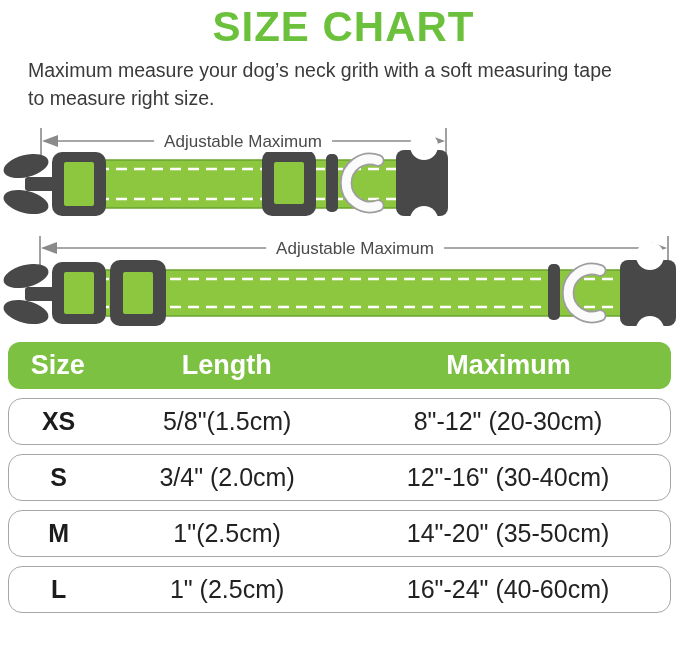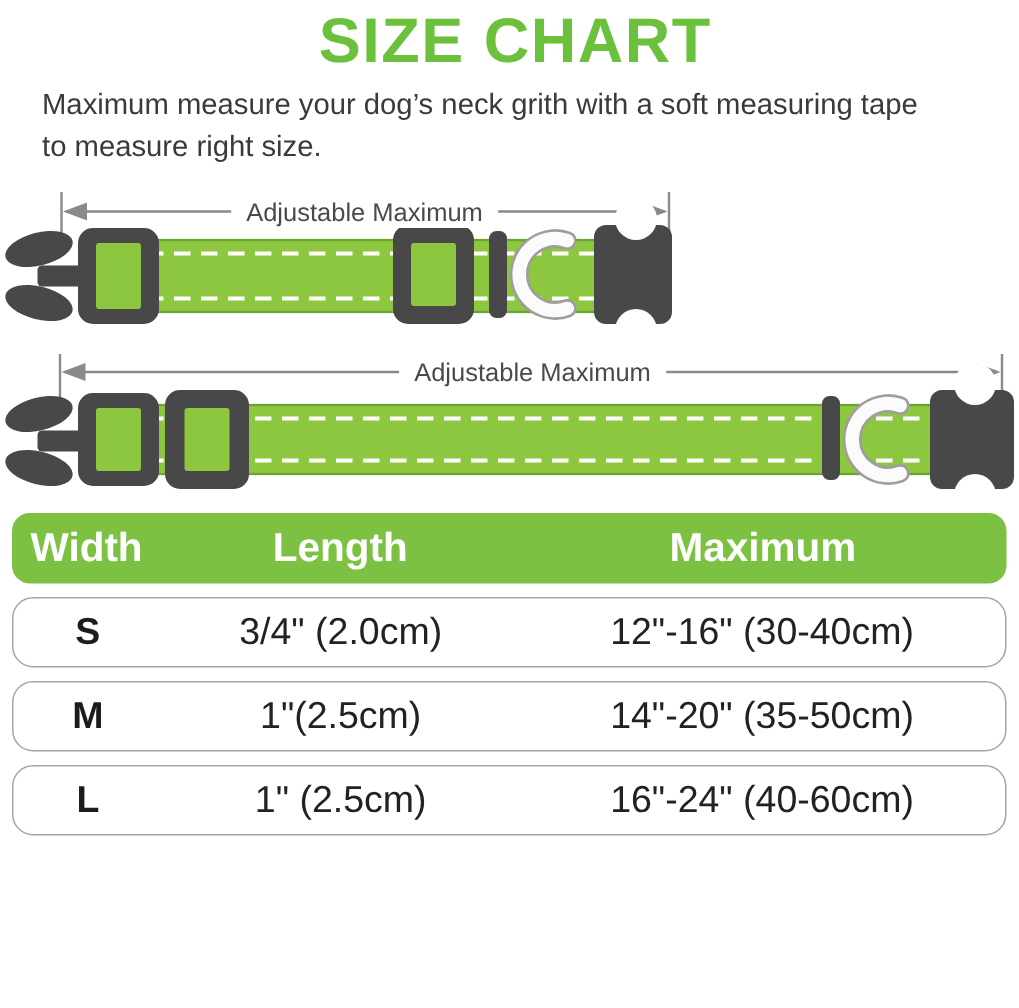--- a/index.html
+++ b/index.html
@@ -140,25 +140,30 @@
         <rect x="620" y="26" width="56" height="66" rx="8" fill="#484848"></rect>
         <circle cx="650" cy="22" r="14" fill="#ffffff"></circle>
         <circle cx="650" cy="96" r="14" fill="#ffffff"></circle>
       </g>
     </svg>
     <span class="dim-label dim-label-max">Adjustable Maximum</span>
   </div>
 
   <div class="sizetable">
     <div class="thead">
-      <div class="c1">Width</div>
+      <div class="c1">Size</div>
       <div class="c2">Length</div>
       <div class="c3">Maximum</div>
     </div>
 
+    <div class="trow">
+      <div class="c1">XS</div>
+      <div class="c2">5/8"(1.5cm)</div>
+      <div class="c3">8"-12" (20-30cm)</div>
+    </div>
     <div class="trow">
       <div class="c1">S</div>
       <div class="c2">3/4" (2.0cm)</div>
       <div class="c3">12"-16" (30-40cm)</div>
     </div>
     <div class="trow">
       <div class="c1">M</div>
       <div class="c2">1"(2.5cm)</div>
       <div class="c3">14"-20" (35-50cm)</div>
     </div>

